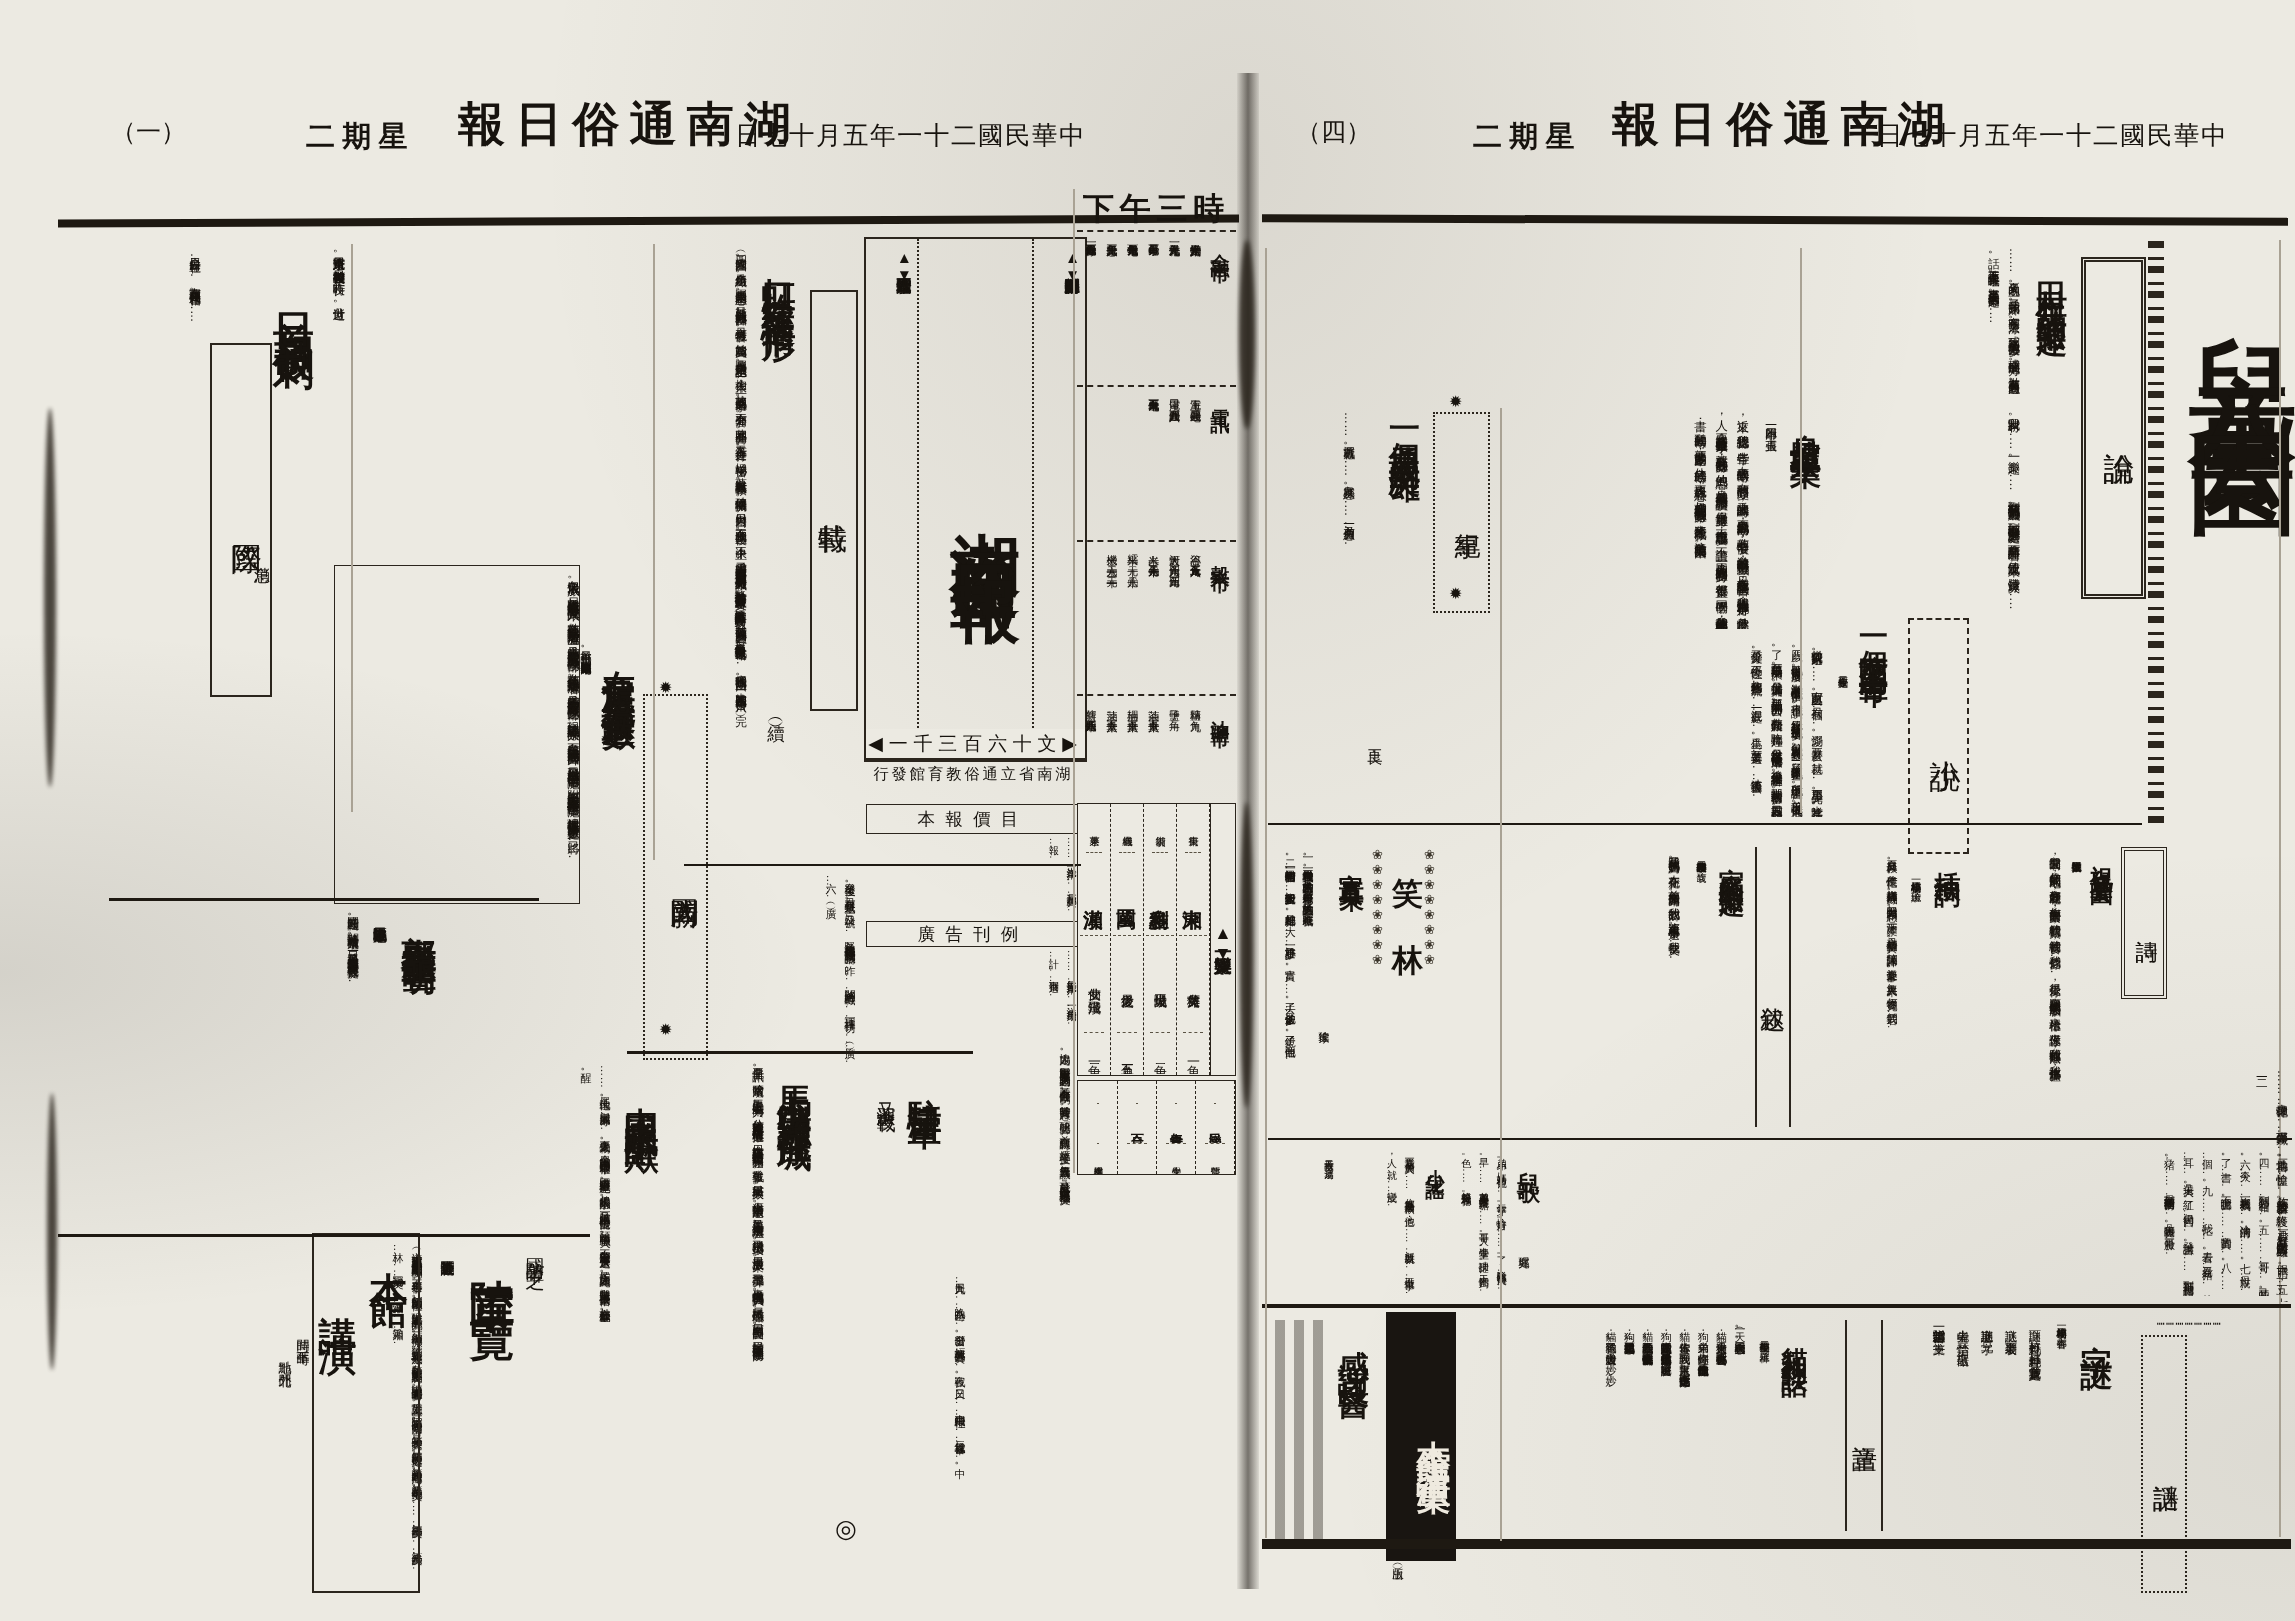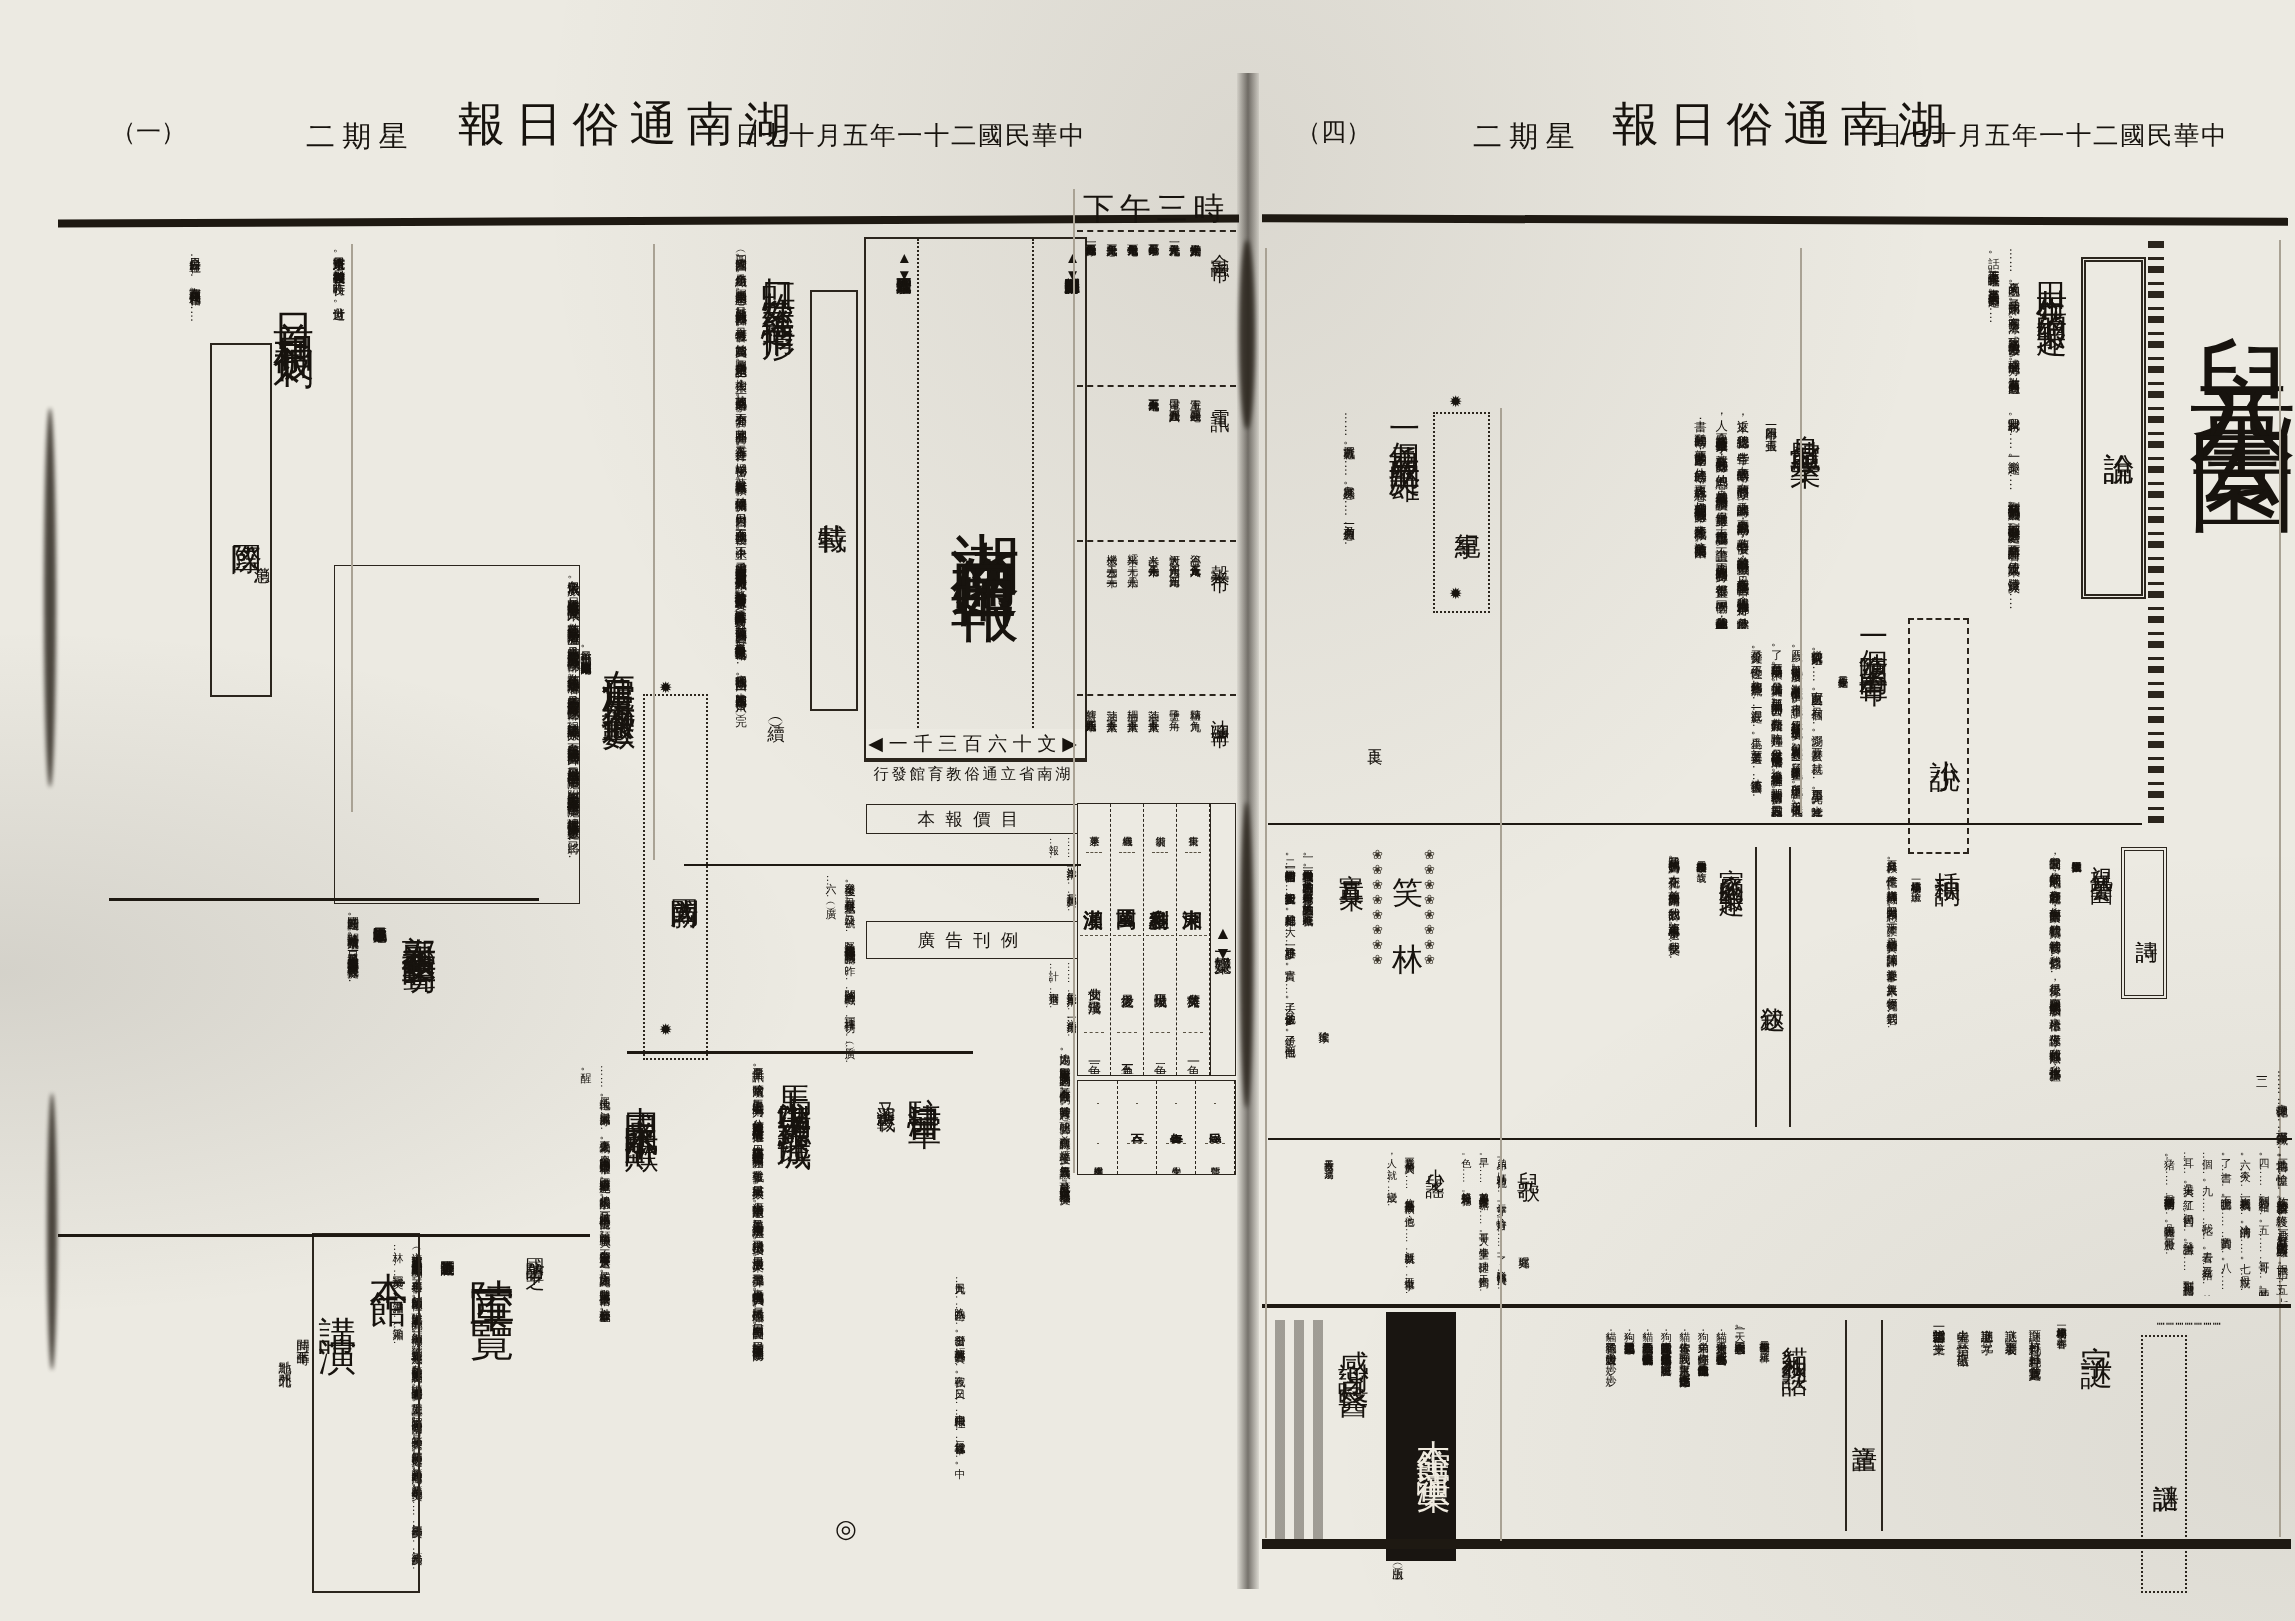--- a/index.html
+++ b/index.html
@@ -6,21 +6,21 @@
   body{width:2295px;height:1621px;position:relative;overflow:hidden;
        background:#eceae2;color:#17130e;
        font-family:"Liberation Serif","DejaVu Serif",serif;}
   #paper{position:absolute;inset:0;}
   #paper::before{content:"";position:absolute;inset:0;pointer-events:none;
        background:radial-gradient(ellipse at 54% 10%, rgba(60,50,40,.10), transparent 40%),
                   radial-gradient(ellipse at 0% 60%, rgba(40,35,28,.12), transparent 25%),
                   radial-gradient(ellipse at 100% 90%, rgba(40,35,28,.08), transparent 30%);}
   .v{writing-mode:vertical-rl;}
   .abs{position:absolute;}
-  .hl{font-weight:normal;}
+  .hl{font-weight:bold;}
   .band{writing-mode:vertical-rl;overflow:hidden;letter-spacing:0.7px;line-height:1.72;text-align:justify;}
   .col{writing-mode:vertical-rl;overflow:hidden;line-height:1.35;}
   .box{border:2.2px solid #2b251d;}
   .box2{border:1.5px solid #2b251d;}
   .dbox{border:2.2px dotted #2b251d;}
   .wbox{border-left:2.2px solid #2b251d;border-right:2.2px solid #2b251d;}
   .rule{background:#1e1912;}
   .vline{background:#a9a294;width:1.5px;}
   .spread{display:flex;flex-direction:column;justify-content:space-between;align-items:center;}
   .blk{display:block;}
@@ -60,21 +60,21 @@
     <div class="v" style="width:45px;border-right:2.2px dotted #2b251d;font-size:15.3px;padding:10.2px 2.9px;line-height:1.3">▲館址長沙理問街電話五百八十七號▼</div>
     <div class="v hl" style="flex:1;font-size:70px;letter-spacing:8.7px;text-align:center;padding-top:5.8px">湖南通俗日報</div>
     <div class="v" style="width:45px;border-left:2.2px dotted #2b251d;font-size:15.3px;padding:10.2px 2.9px;line-height:1.3">▲中華郵政特准掛號立券認爲新聞紙類▼</div>
   </div>
   <div class="abs" style="left:864px;top:729px;width:219px;height:29px;border:2.2px solid #2b251d;border-top:none;font-size:19px;text-align:center;letter-spacing:5.8px;line-height:29px;background:#eceae2">◀一千三百六十文▶</div>
   <div class="abs" style="left:864px;top:764px;width:219px;font-size:15.3px;text-align:center;letter-spacing:2.9px">行發館育教俗通立省南湖</div>
 
   <div class="abs" style="left:866px;top:804px;width:214px">
     <div class="box2" style="font-size:17.5px;text-align:center;letter-spacing:10.2px;padding:2.2px 0">本報價目</div>
     <div class="band" style="width:214px;height:79px;font-size:10.2px;margin-top:2.9px">……光洋一角二……月加郵費一……七分五厘報……</div>
-    <div class="box2" style="font-size:17.5px;text-align:center;letter-spacing:10.2px;padding:6px 0;margin-top:4.4px">廣告刊例</div>
+    <div class="box2" style="font-size:17.5px;text-align:center;letter-spacing:10.2px;padding:0 0;margin-top:4.4px">廣告刊例</div>
     <div class="band" style="width:214px;height:79px;font-size:10.2px;margin-top:2.9px">……每日光洋五角……洋一角長期……前加兩倍計……刊資不退……</div>
   </div>
 
   <div class="abs box spread v" style="left:810px;top:290px;width:38px;height:379px;font-size:29px;padding:19px 2.9px">特載</div>
   <div class="abs v hl" style="left:755px;top:251px;height:452px;font-size:34px;letter-spacing:7.3px">虹口炸案經過情形</div>
   <div class="abs v" style="left:764px;top:711px;height:58px;font-size:17.5px">（續）</div>
   <div class="abs band" style="left:659px;top:246px;width:91px;height:614px;font-size:11.7px">（四）韓人愛國團。爲余所組織。團員悉爲愛國志士。其目的在以武力拯救韓國。只有肯犧牲者。始能爲團員。凡團員之指派與承認。均余一人作主。故其他團員之名字。亦有不知者。此團並不開會。吾等工作之進行。極端祕密。蓋欲以謀殺敵人首領。破壞侵略機關。與日力奮鬥。不至我國獨立後。决不中止。函末謂另附上尹奉吉事前三日立在韓國國旗下所撮相片紙。胸前釘有向韓人宣誓文。其文曰。我誓以韓人愛國團之一員。仇殺敵之侵略……疾呼我國獨立自由。大韓民國十四年四月二十六日。（完）</div>
   <div class="abs band" style="left:684px;top:874px;width:175px;height:197px;font-size:11px">案發生後。只有賣報童紙。及口號……緊急會議後代理首相就閣議廳。昨……閣將總辭職……理維持一切……（廣）……東京大阪鹽食因十六……（廣）</div>
 
   <div class="abs v hl" style="left:267px;top:281px;height:350px;font-size:41px;letter-spacing:8.7px">日首相被刺</div>

